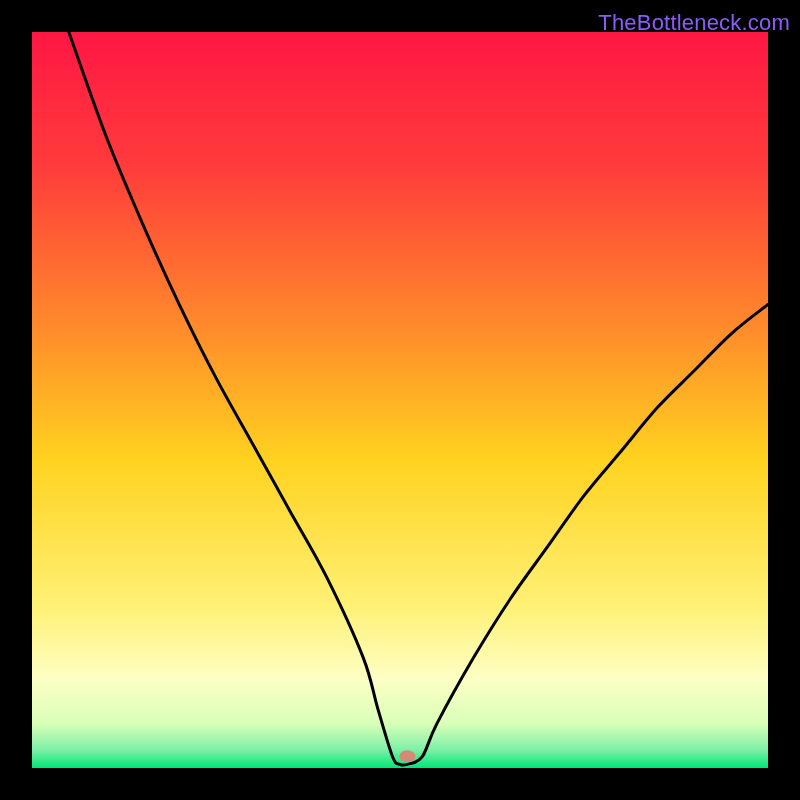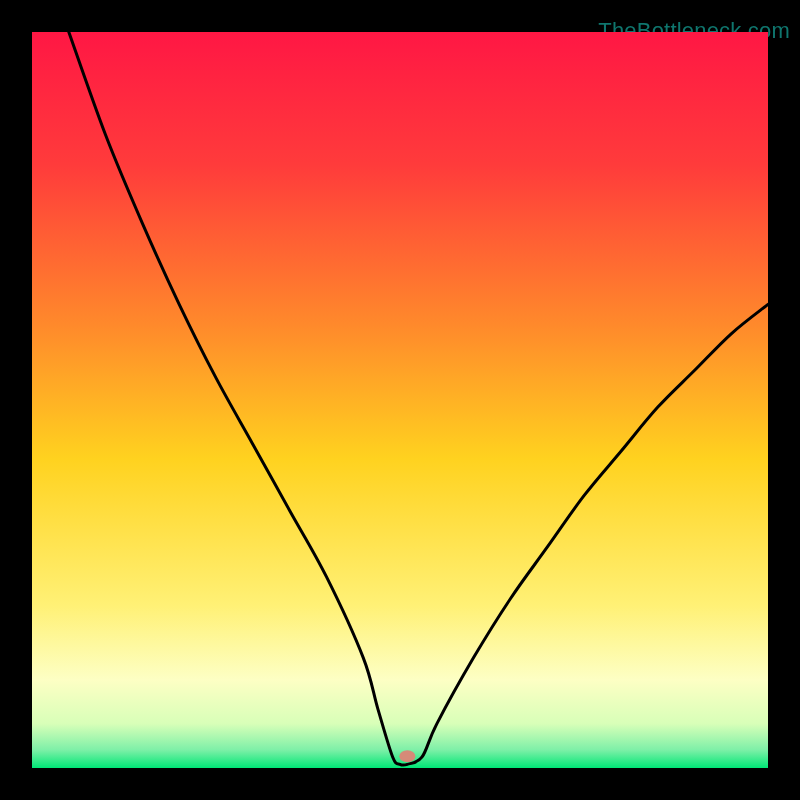--- a/index.html
+++ b/index.html
@@ -20,23 +20,23 @@
   .plot {
     position: absolute;
     left: 32px;
     top: 32px;
     width: 736px;
     height: 736px;
     overflow: hidden;
   }
   .watermark {
     position: absolute;
-    top: 18px;
+    top: 10px;
     right: 10px;
-    color: #0f766e;
+    color: #8b5cf6;
     font-size: 22px;
     font-weight: 400;
     letter-spacing: 0.2px;
     user-select: none;
   }
   svg { display: block; }
 </style>
 </head>
 <body>
 

